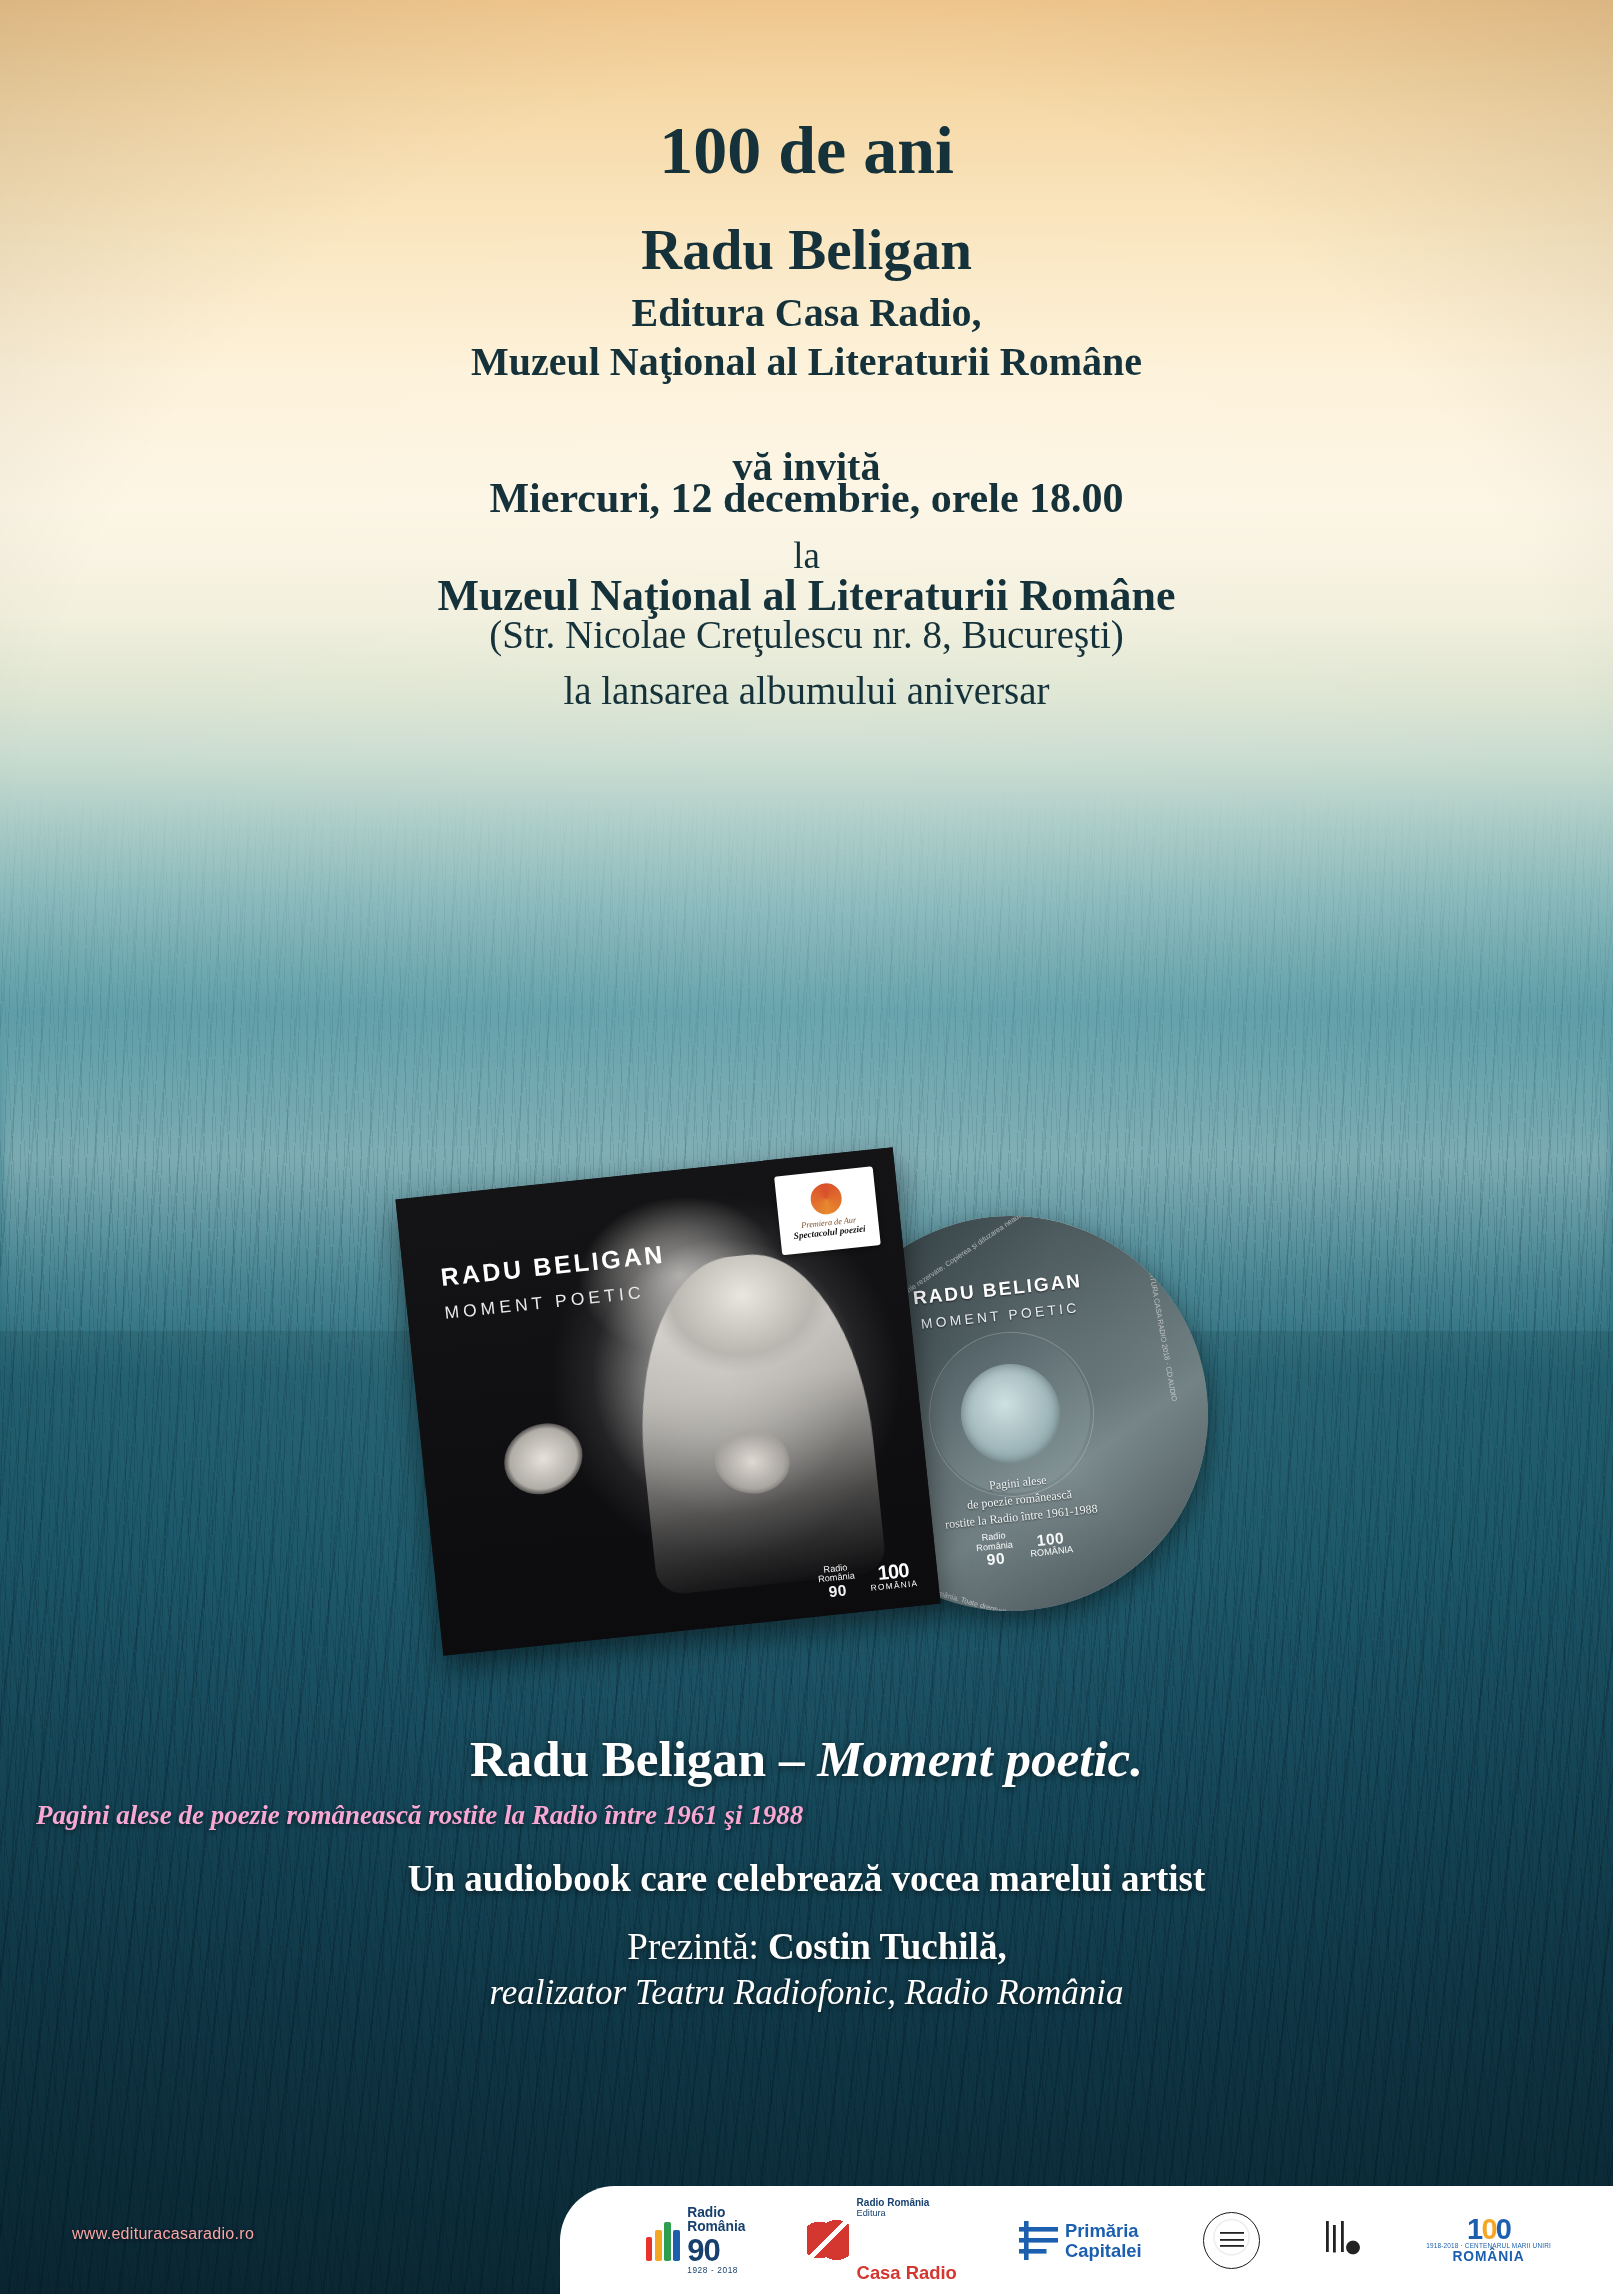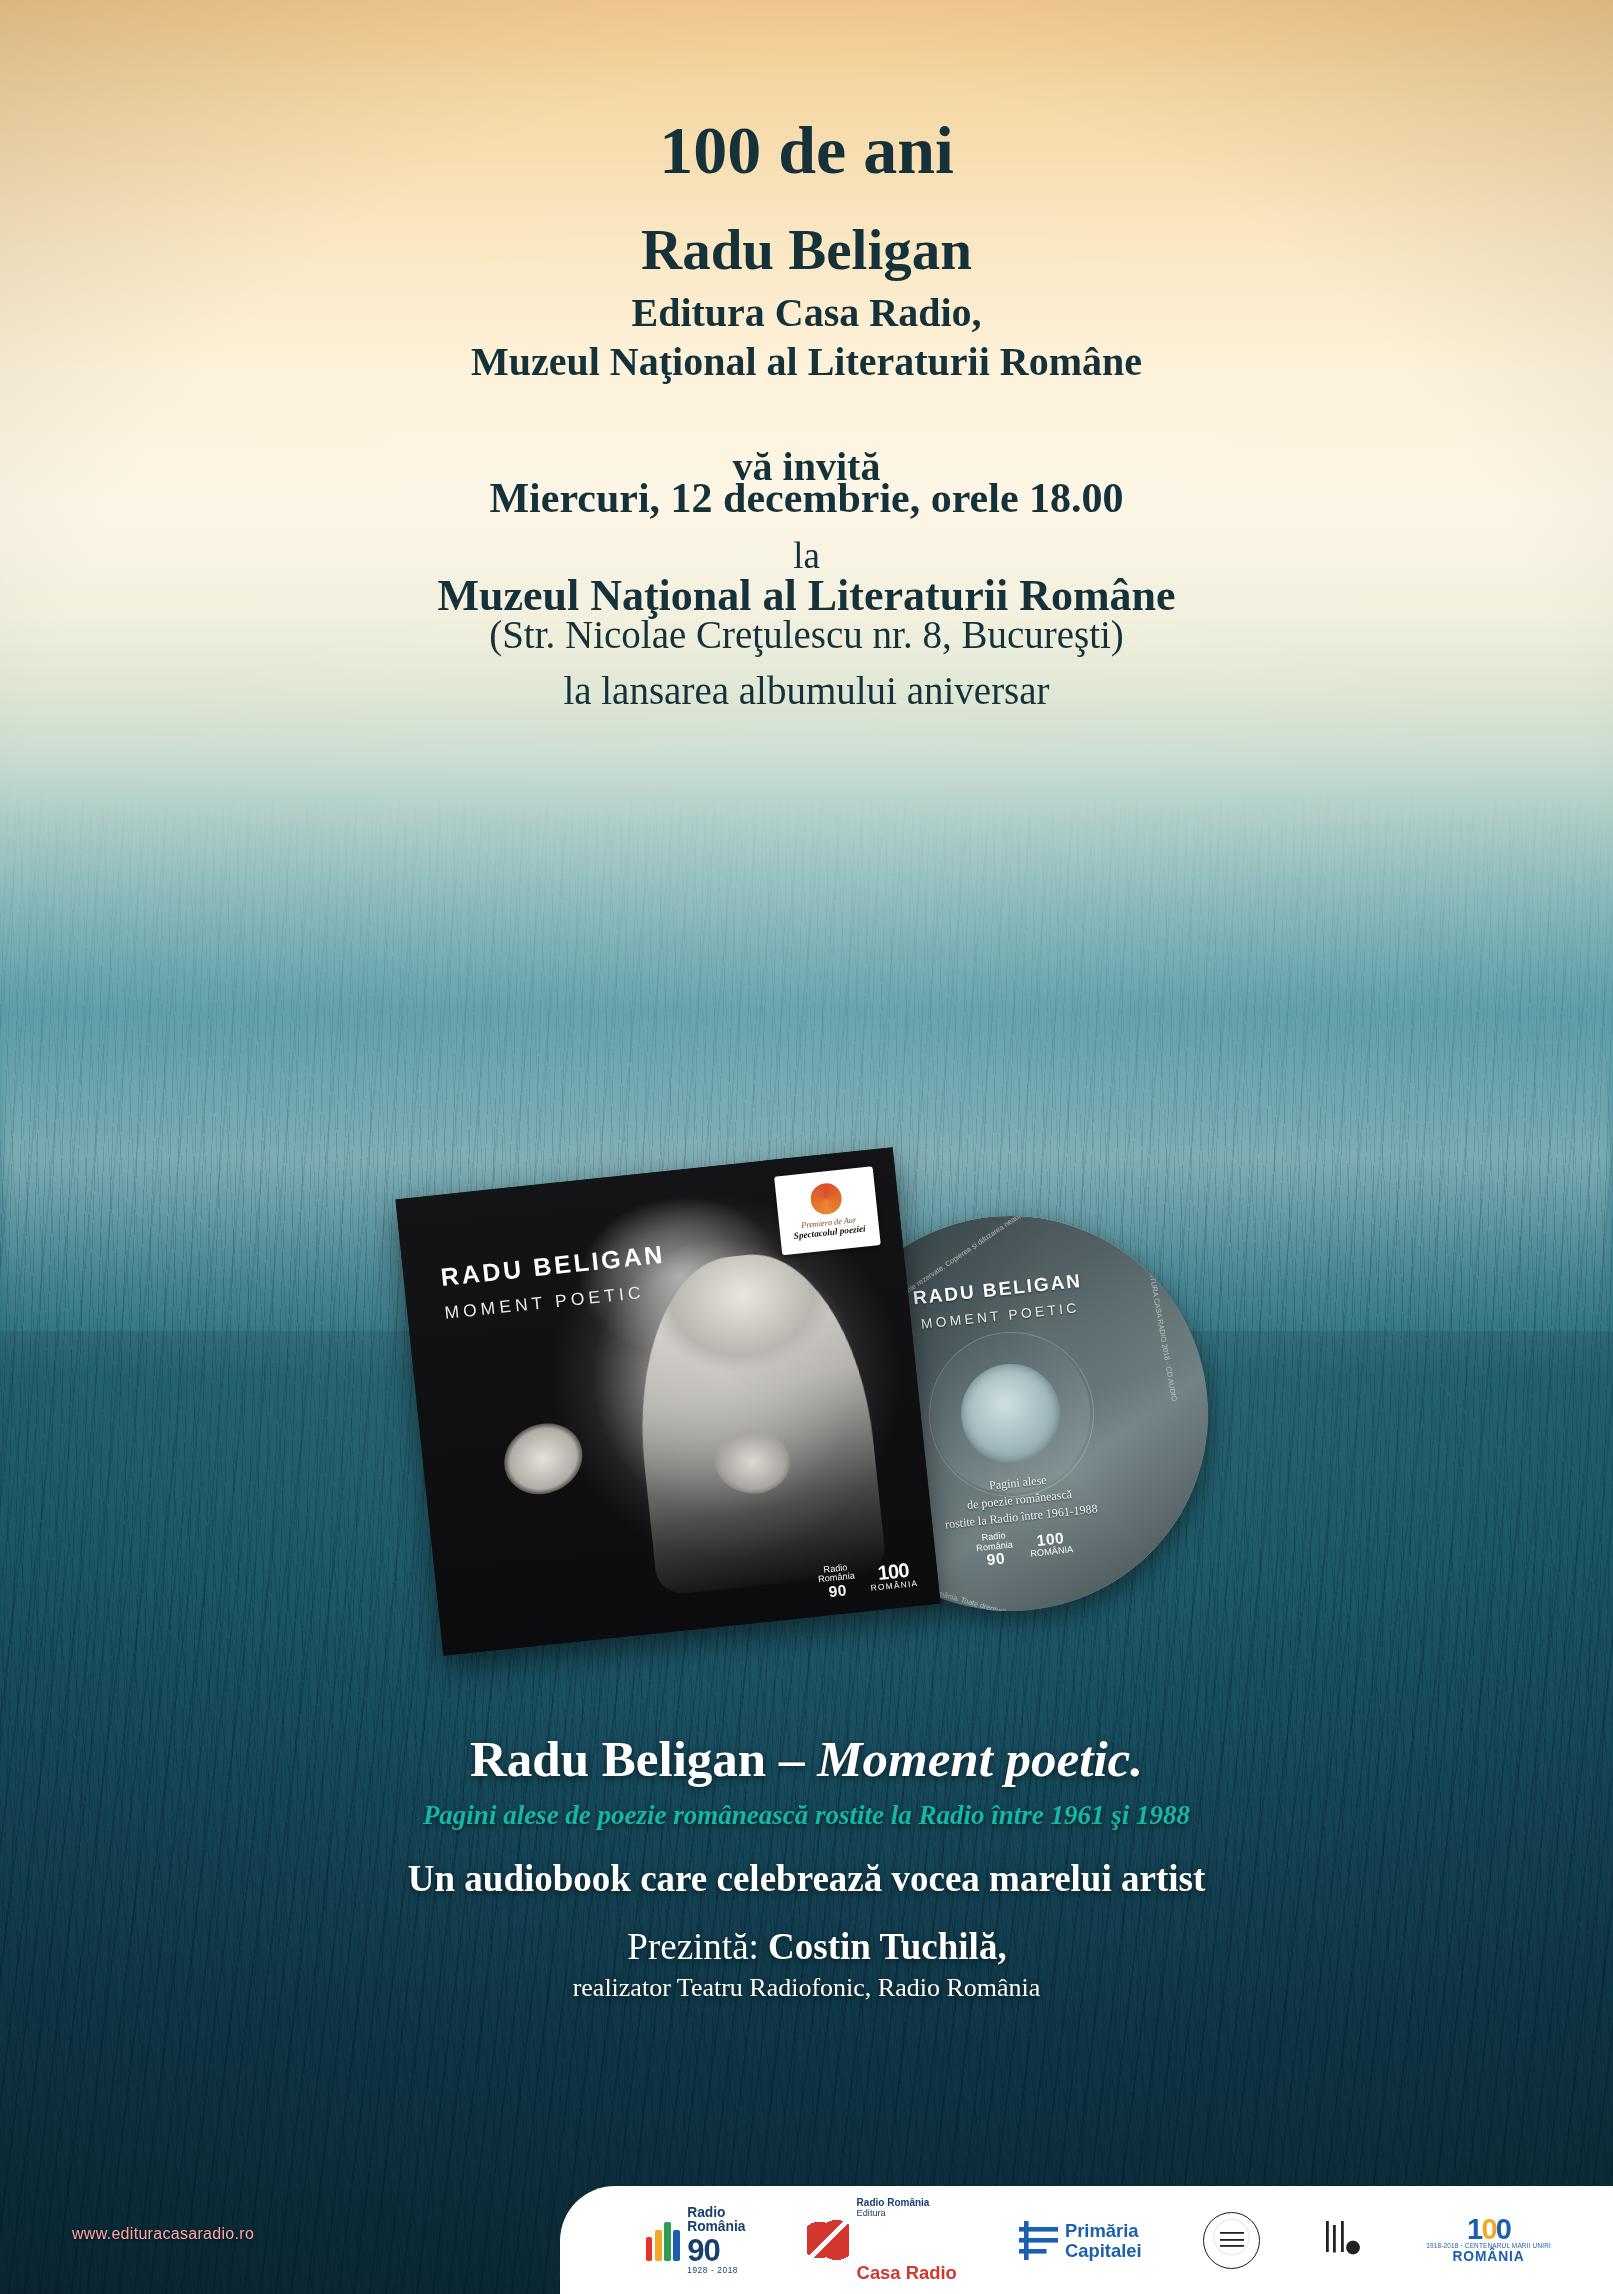--- a/index.html
+++ b/index.html
@@ -275,40 +275,42 @@
   .r100 .word{font-size:8.3px;letter-spacing:1.3px;}
 
   
   .b-title{
     position:absolute;top:1730px;left:0;right:0;text-align:center;
     color:#ffffff;font-size:51px;font-weight:bold;
     text-shadow:0 1.8px 7.3px rgba(0,0,0,.55);
   }
   .b-title em{font-style:italic;}
   .b-sub{
-    position:absolute;top:1800px;left:0;right:0;text-align:center;
-    color:#14b8a6;font-size:27px;font-weight:bold;font-style:italic;
+    position:absolute;top:1800px;left:0;right:0;
+    color:#f9a8d4;font-size:27px;font-weight:bold;font-style:italic;
     text-shadow:0 1.8px 5.5px rgba(0,0,0,.55);
+    padding-left:36px;
   }
   .b-audio{
     position:absolute;top:1857px;left:0;right:0;text-align:center;
     color:#ffffff;font-size:37px;font-weight:bold;
     text-shadow:0 1.8px 6.4px rgba(0,0,0,.55);
   }
   .b-prez{
     position:absolute;top:1925px;left:13px;right:0;text-align:center;
     color:#ffffff;font-size:37px;
     text-shadow:0 1.8px 6.4px rgba(0,0,0,.55);
     margin-left:8px;
   }
   .b-prez b{font-weight:bold;}
   .b-prez2{
     position:absolute;top:1973px;left:0;right:0;text-align:center;
-    color:#ffffff;font-size:26px;
+    color:#ffffff;font-size:35px;
     text-shadow:0 1.8px 6.4px rgba(0,0,0,.55);
+    font-style:italic;
   }
 
   .site{
     position:absolute;left:72px;top:2225px;
     color:#fca5a5;font-family:"Liberation Sans",sans-serif;
     font-size:16px;letter-spacing:0.3px;
     text-shadow:0 0.9px 3.7px rgba(0,0,0,.6);
   }
 
   

